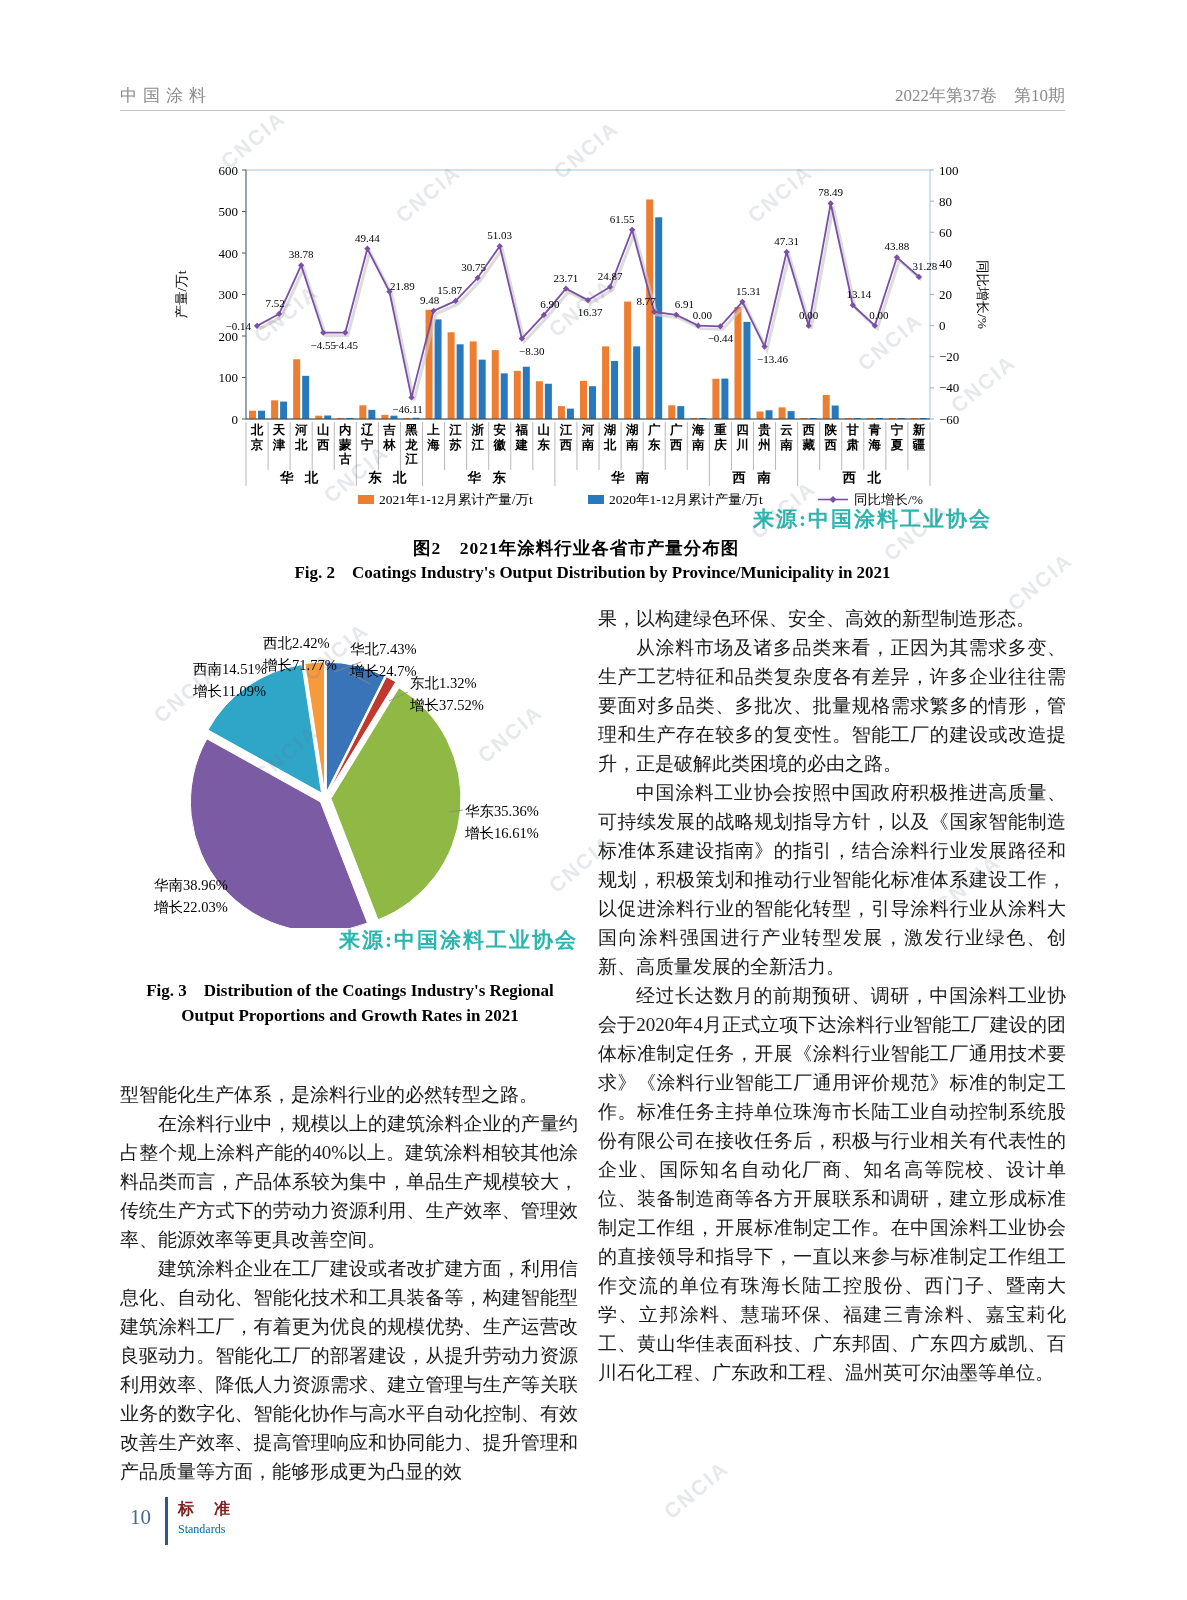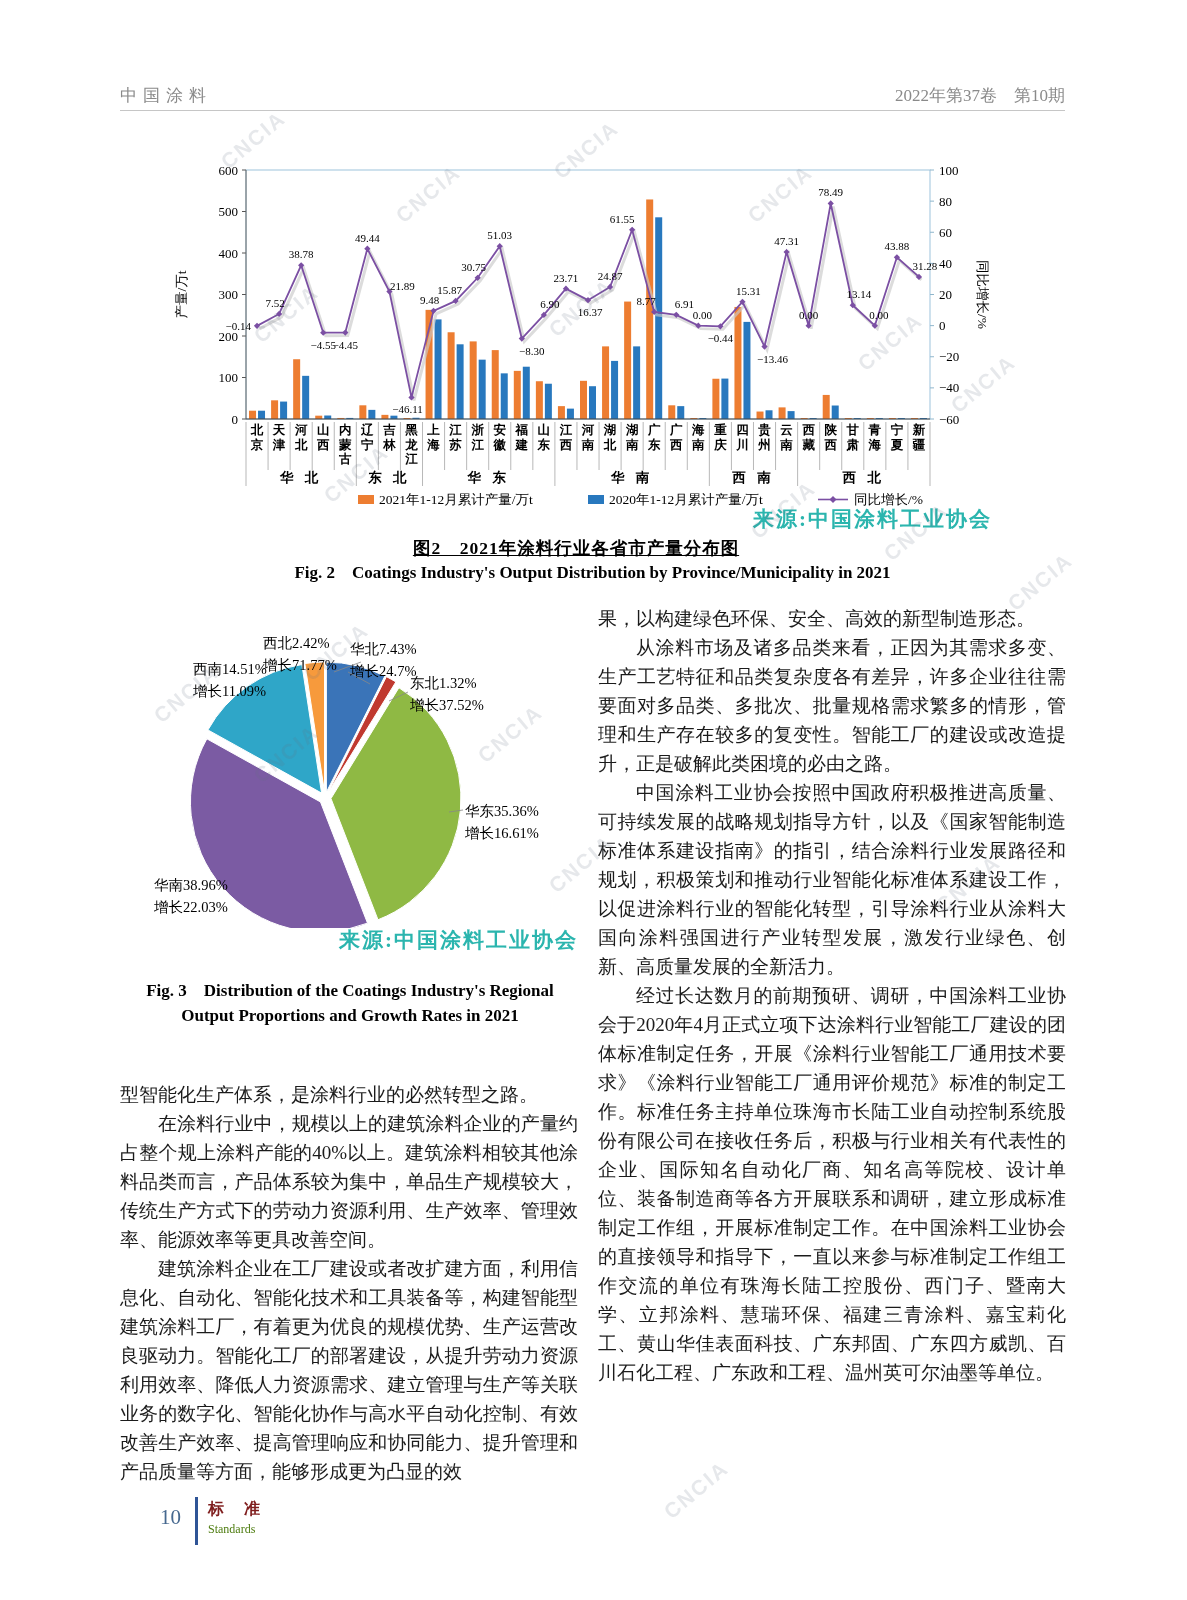--- a/index.html
+++ b/index.html
@@ -8,40 +8,40 @@
   
   .hdr{position:absolute;left:120px;top:84px;width:945px;display:flex;justify-content:space-between;
        font-size:17px;color:#8a8a8a;}
   .hdr .jn{letter-spacing:6px;}
   .hdr-rule{position:absolute;left:120px;top:110px;width:945px;height:1px;background:#c6c6c6;}
   
   #fig2-wrap{position:absolute;left:160px;top:138px;width:832px;}
   .fig-source{position:absolute;color:#2bb5ae;font-weight:bold;font-size:21px;letter-spacing:2px;}
   #fig2-source{left:620px;top:505px;width:372px;text-align:right;}
   .cap{position:absolute;text-align:center;font-weight:bold;color:#000;}
-  #fig2-cap-cn{left:160px;top:536px;width:832px;font-size:17.5px;letter-spacing:1px;text-decoration:underline;}
+  #fig2-cap-cn{left:160px;top:536px;width:832px;font-size:17.5px;letter-spacing:1px;}
   #fig2-cap-en{left:120px;top:561px;width:945px;font-size:17px;}
   #fig3-wrap{position:absolute;left:118px;top:598px;width:462px;height:330px;}
   #fig3-source{left:120px;top:926px;width:458px;text-align:right;}
   #fig3-cap-cn{left:114px;top:952px;width:470px;font-size:17.5px;letter-spacing:0.5px;}
   #fig3-cap-en{left:130px;top:978px;width:440px;font-size:17px;line-height:25px;}
   
   .col{position:absolute;font-size:19px;line-height:29px;text-align:justify;}
   #col-left{left:120px;top:1038px;width:458px;margin-top:42px;}
   #col-right{left:598px;top:604px;width:468px;}
   .col p{margin:0;}
   .col p.ind{text-indent:2em;}
   .col h3{margin:1px 0;color:#2bb5ae;font-size:19px;font-weight:bold;
           font-family:"Liberation Sans","DejaVu Sans",sans-serif;letter-spacing:1px;}
   
   #footer{position:absolute;left:130px;top:1497px;display:flex;align-items:flex-start;}
-  #footer .pn{font-size:21px;color:#46688f;margin-top:8px;margin-left:30px;}
+  #footer .pn{font-size:21px;color:#46688f;margin-top:8px;}
   #footer .bar{width:3px;height:48px;background:#2f5496;margin:0 10px 0 14px;}
   #footer .sec-cn{font-size:16px;font-weight:bold;color:#7f1d1d;letter-spacing:8px;margin-top:2px;}
-  #footer .sec-en{font-size:12px;color:#4d7c0f;margin-top:2px;}
+  #footer .sec-en{font-size:12px;color:#0369a1;margin-top:2px;}
   
   .wm{position:absolute;transform:rotate(-40deg);font-family:"Liberation Sans","DejaVu Sans",sans-serif;
       font-weight:bold;font-size:21px;letter-spacing:2px;color:rgba(100,112,128,0.16);pointer-events:none;}
   
   svg text{font-family:"Liberation Serif","DejaVu Serif",serif;fill:#000;}
   .tick{font-size:13px;}
   .dlab{font-size:11px;}
   .xlab{font-size:12.5px;font-weight:600;}
   .glab{font-size:13.5px;font-weight:600;letter-spacing:4px;}
   .leg{font-size:13.5px;}

